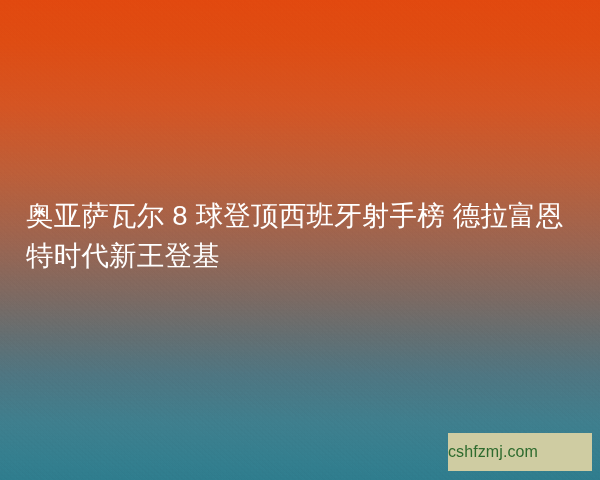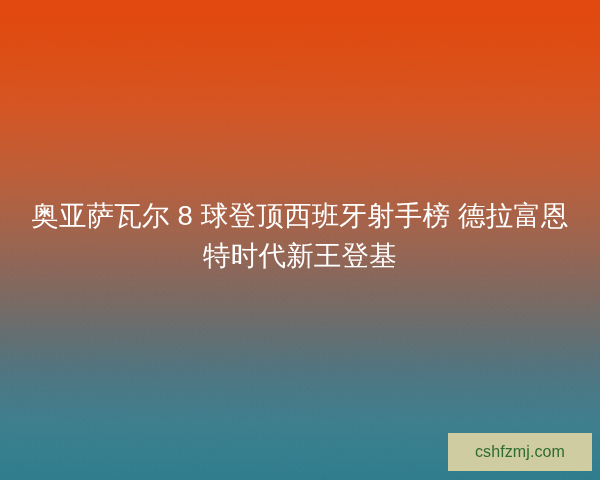--- a/index.html
+++ b/index.html
@@ -67,42 +67,41 @@
       );
     pointer-events: none;
   }
 
   
   .headline {
     position: absolute;
     left: 0;
     right: 0;
     top: 196px;
-    padding: 0 18px;
+    padding: 0 26px;
     box-sizing: border-box;
-    text-align: center;
     color: #ffffff;
     font-size: 27.5px;
     line-height: 40px;
     font-weight: 400;
     letter-spacing: 0.2px;
     white-space: pre-line;
   }
 
   
   .watermark-box {
     position: absolute;
     left: 448px;
     top: 433px;
     width: 144px;
     height: 38px;
     background: #cfcca2;
     display: flex;
     align-items: center;
-    justify-content: center;
+    justify-content: flex-start;
   }
 
   .watermark-text {
     color: #2e6b2e;
     font-size: 16px;
     line-height: 1;
     letter-spacing: 0.1px;
     font-weight: 400;
   }
 </style>

